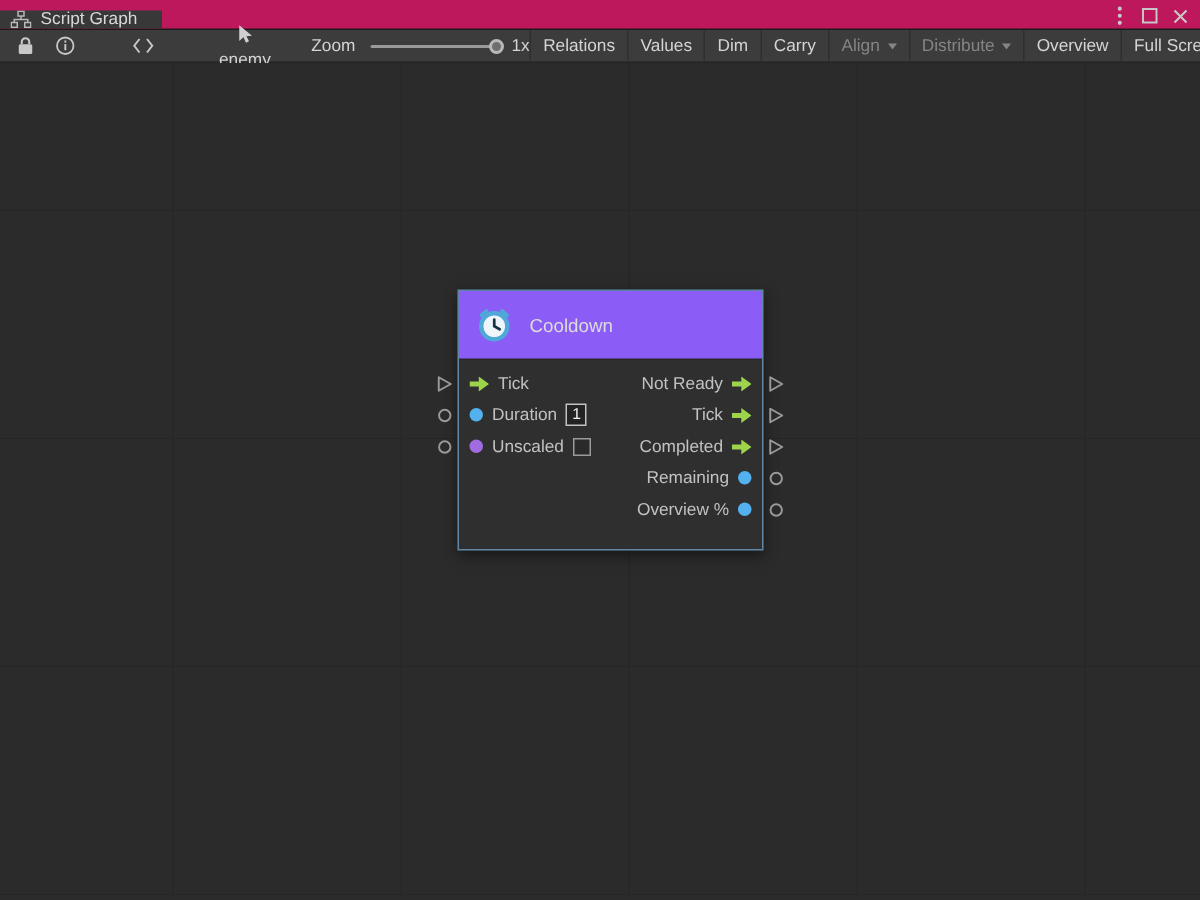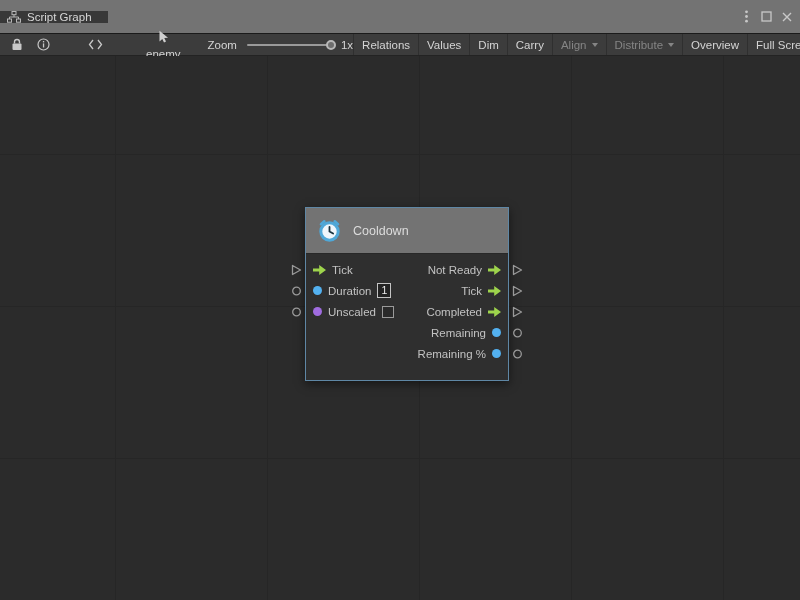--- a/index.html
+++ b/index.html
@@ -6,21 +6,21 @@
   html,body { margin:0; padding:0; }
   body {
     width:800px; height:600px; overflow:hidden;
     font-family:"Liberation Sans", sans-serif;
     background:#2b2b2b; color:#d4d4d4;
     -webkit-font-smoothing:antialiased;
   }
 
   
   .titlebar {
-    height:34px; background:#737373; display:flex; align-items:center;
+    height:20px; background:#be185d; display:flex; align-items:flex-end;
     border-bottom:1px solid #1a1a1a;
   }
   .tab {
     display:flex; align-items:center; gap:6px;
     padding:0 16px 0 7px; background:#383838; color:#d8d8d8;
     font-size:11.5px; cursor:pointer;
   }
   .titlebar-right { margin-left:auto; display:flex; align-items:center; gap:3px; padding-right:5px; }
   .tb-ctrl { width:17px; height:17px; display:flex; align-items:center; justify-content:center; cursor:pointer; }
 
@@ -61,21 +61,21 @@
   }
 
   
   .node {
     position:absolute; left:305px; top:151px; width:204px;
     background:#2f2f2f;
     border:1px solid var(--node-border,#5f87a5);
     box-shadow:0 3px 9px rgba(0,0,0,.5);
   }
   .node-header {
-    height:46px; background:#737373; display:flex; align-items:center; gap:10px;
+    height:46px; background:#8b5cf6; display:flex; align-items:center; gap:10px;
     padding:12px 10px; color:#dcdcdc; font-size:12.5px;
     border-bottom:1px solid #282828; cursor:move;
   }
   .node-body { padding:5px 0 16px; }
   .nrow {
     position:relative; height:21px; display:flex; align-items:center;
     padding:0 7px; font-size:11.5px; color:#c2c2c2;
   }
   .inside-left  { display:flex; align-items:center; gap:6px; }
   .inside-right { margin-left:auto; display:flex; align-items:center; gap:6px; }
@@ -301,21 +301,21 @@
         </span>
         <span class="ext ext-right">
           <svg width="11" height="11" viewBox="0 0 11 11">
               <circle cx="5.5" cy="5.5" r="3.8" fill="none" stroke="#999" stroke-width="1.3"></circle>
             </svg>
         </span>
       </div>
 
       <div class="nrow">
         <span class="inside-right">
-          <span class="plabel">Remaining %</span>
+          <span class="plabel">Overview %</span>
           <span class="dot blue"></span>
         </span>
         <span class="ext ext-right">
           <svg width="11" height="11" viewBox="0 0 11 11">
               <circle cx="5.5" cy="5.5" r="3.8" fill="none" stroke="#999" stroke-width="1.3"></circle>
             </svg>
         </span>
       </div>
 
     </div>

